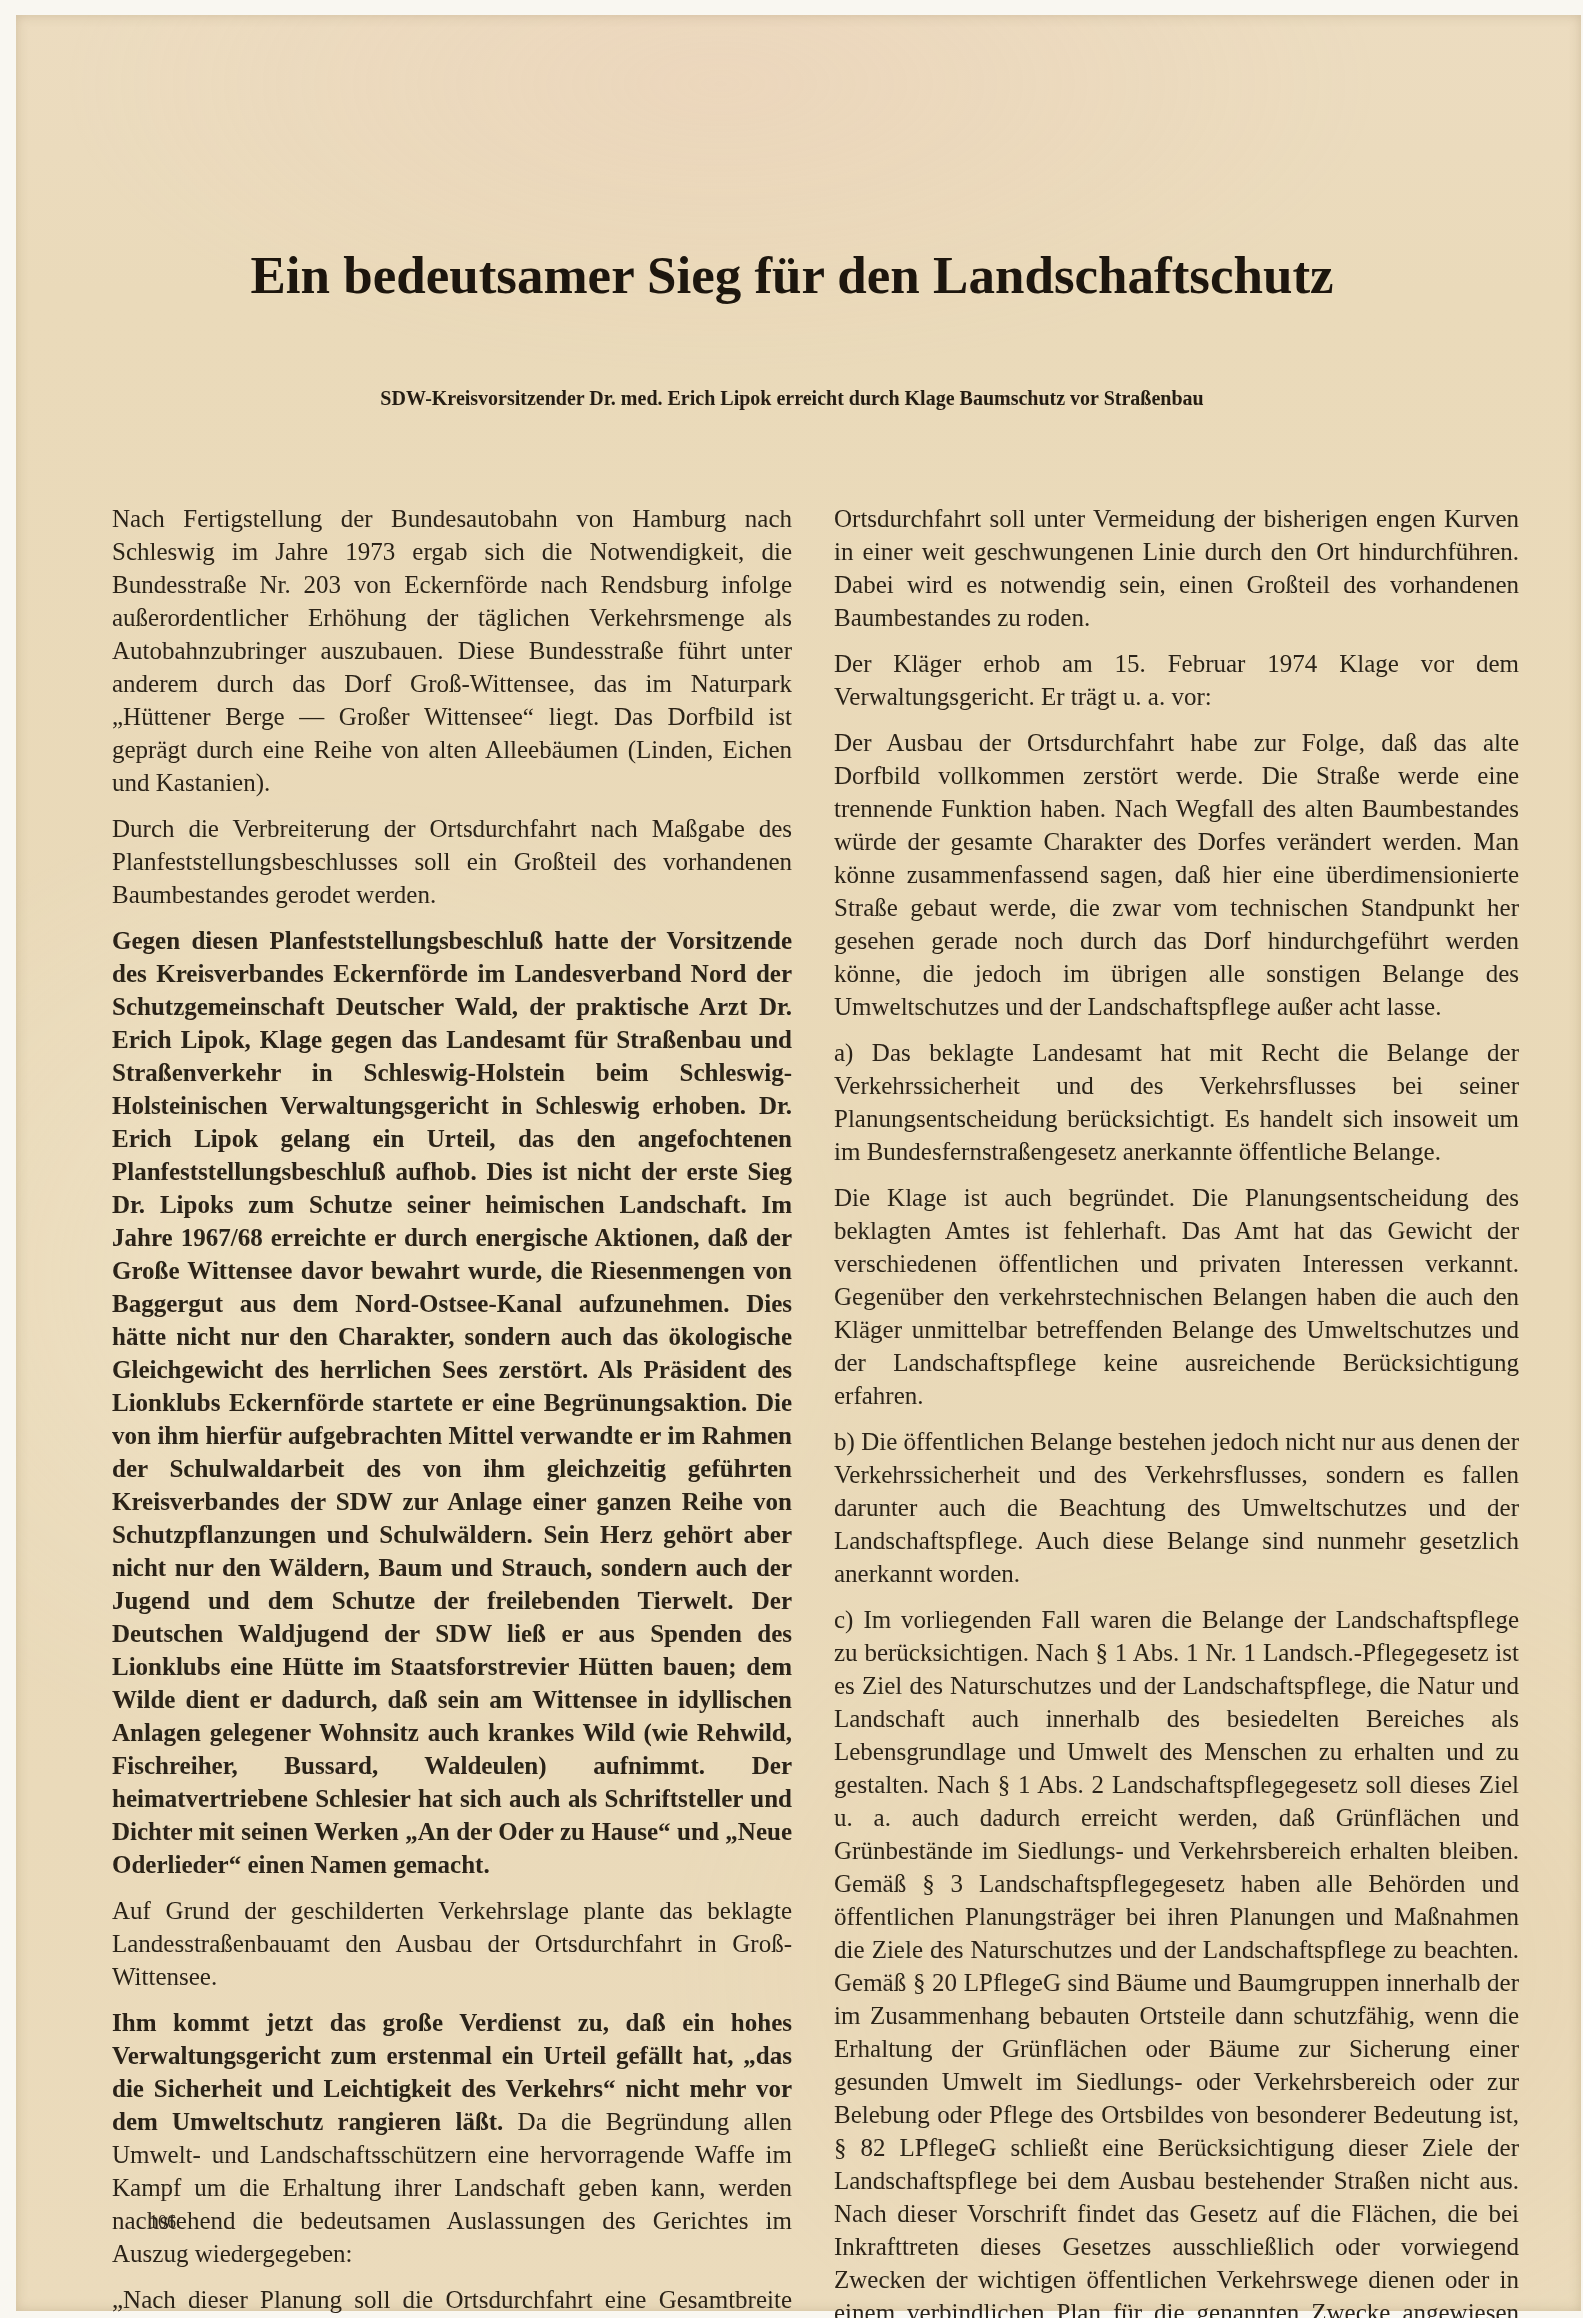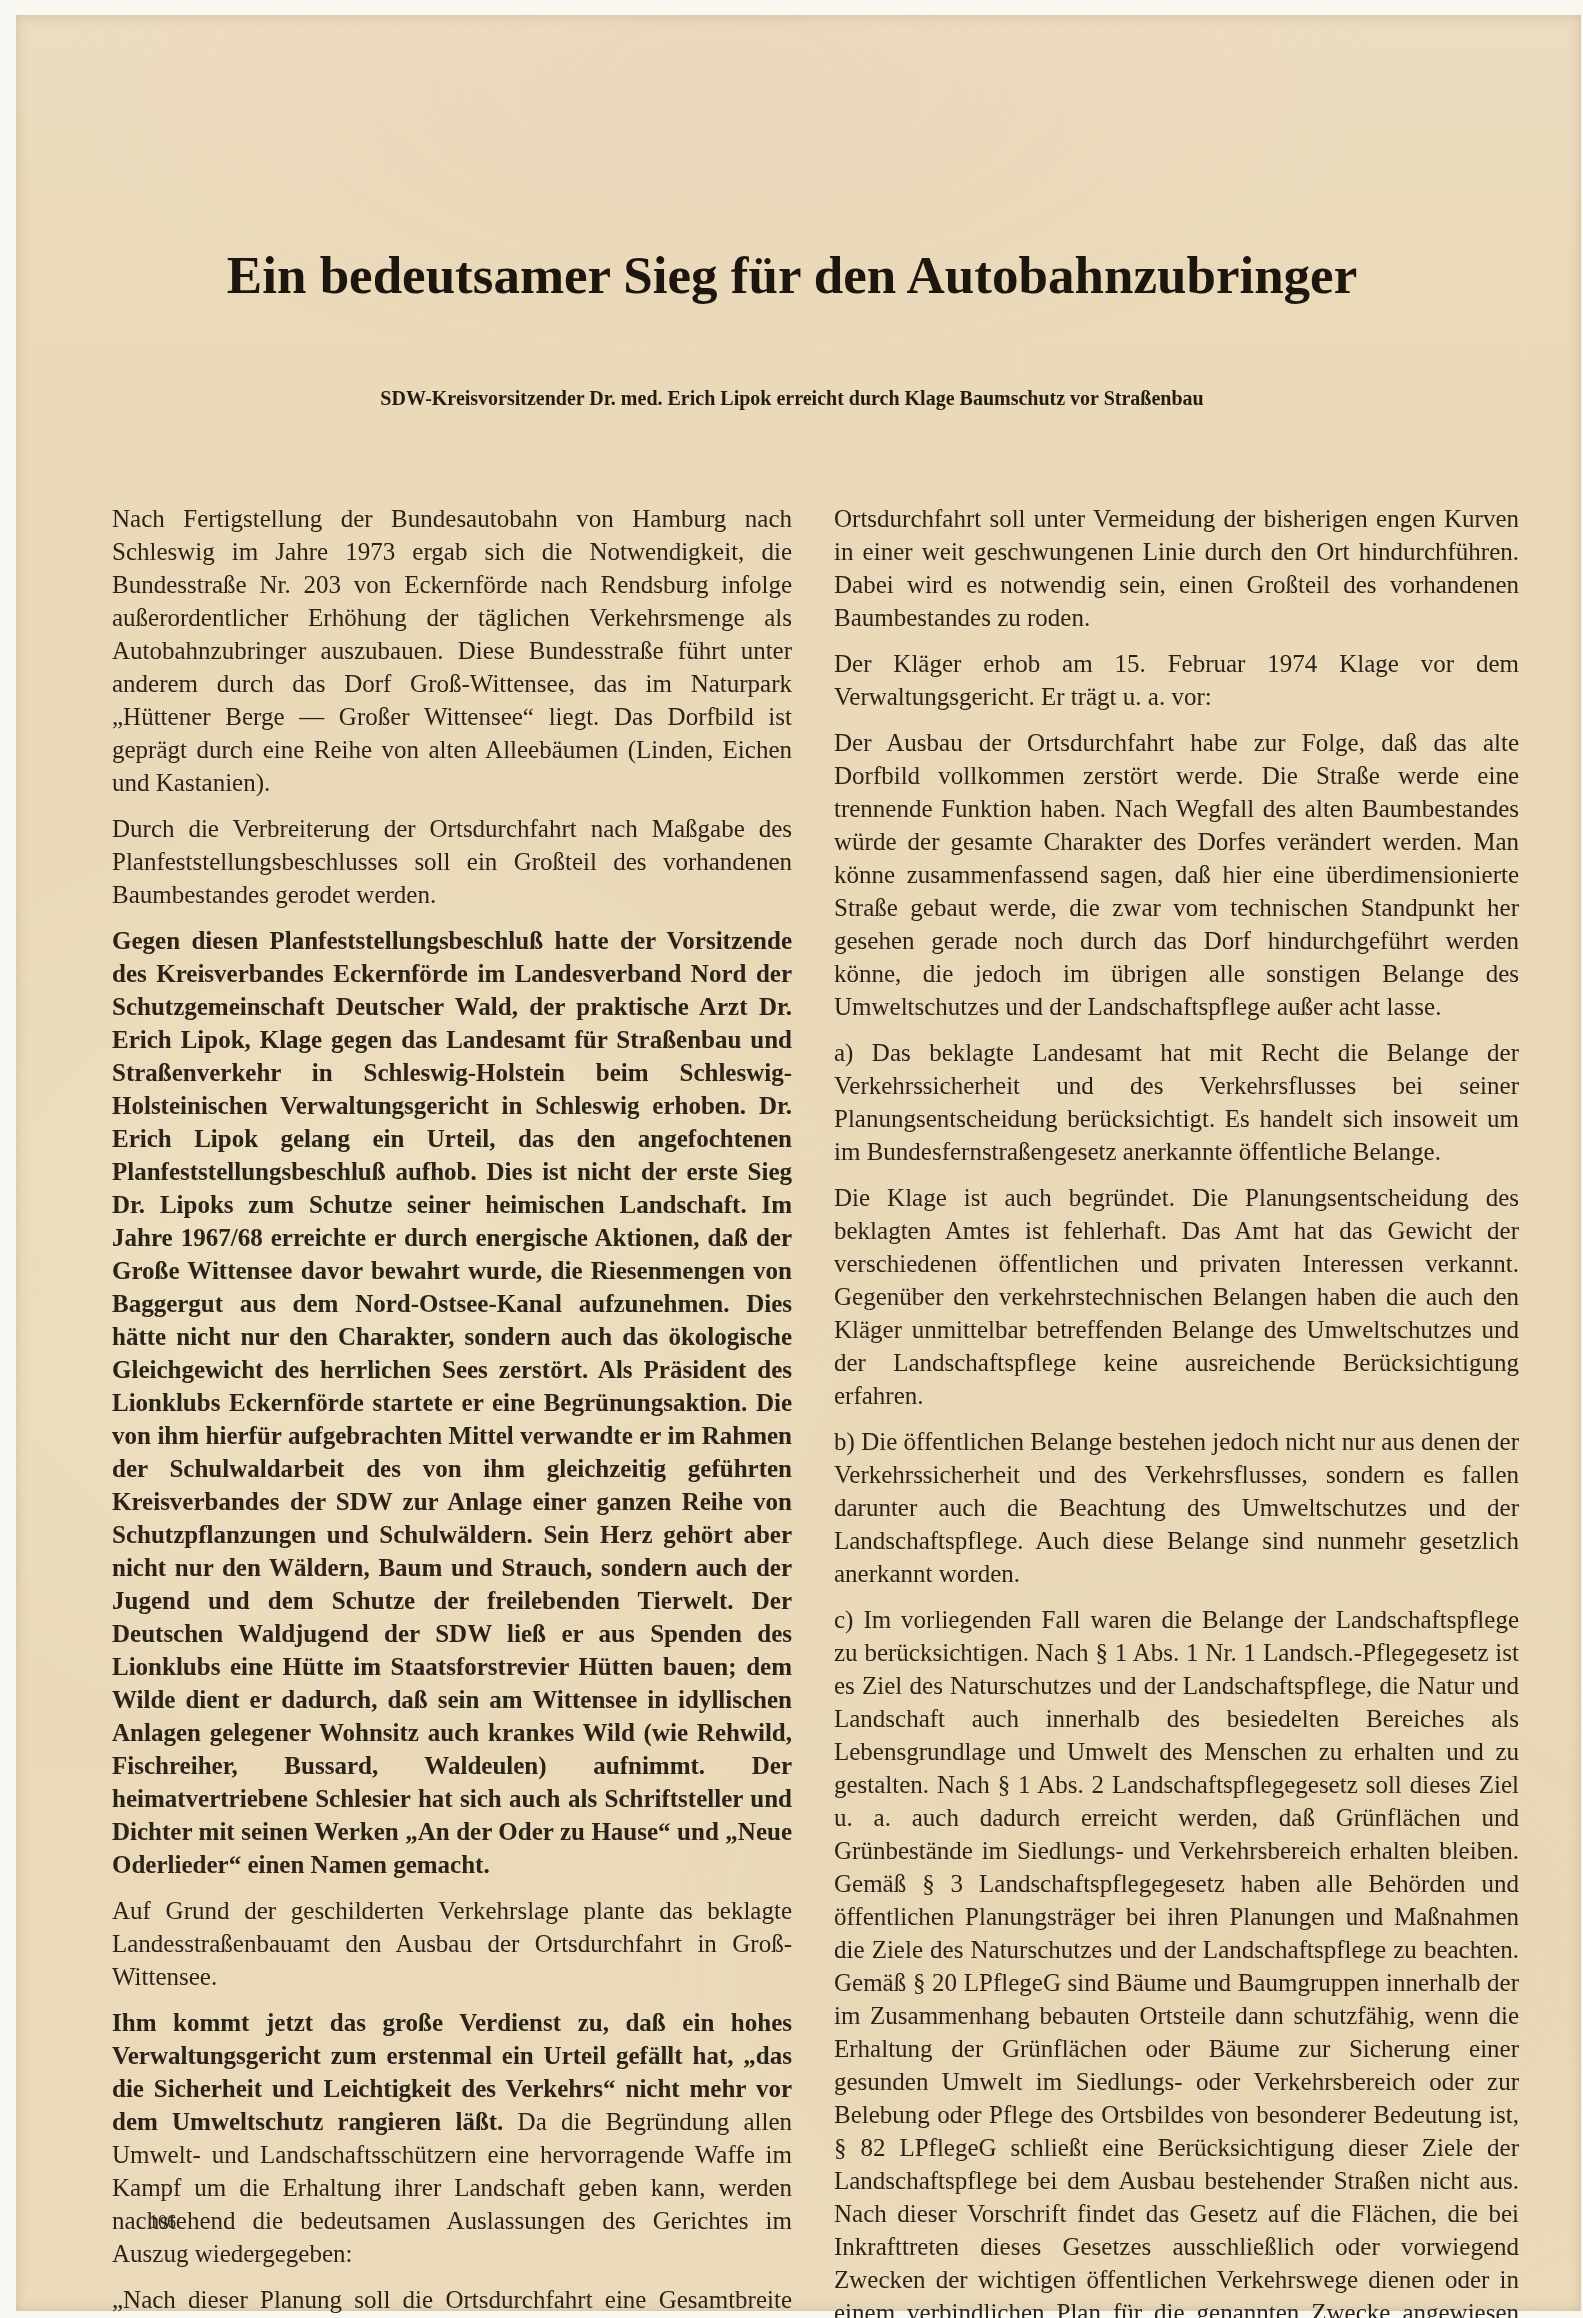--- a/index.html
+++ b/index.html
@@ -62,21 +62,21 @@
     color: #2b2318;
     margin-left: 39px;
   }
 </style>
 </head>
 <body>
 
 <div id="page">
   <div id="paper"></div>
 
-  <h1 id="title">Ein bedeutsamer Sieg für den Autobahnzubringer</h1>
+  <h1 id="title">Ein bedeutsamer Sieg für den Landschaftschutz</h1>
   <h2 id="subtitle">SDW-Kreisvorsitzender Dr. med. Erich Lipok erreicht durch Klage Baumschutz vor Straßenbau</h2>
 
   <div class="col" id="col-left">
     <p class="para">Nach Fertigstellung der Bundesautobahn von Hamburg nach Schleswig im Jahre 1973 ergab sich die Notwendigkeit, die Bundesstraße Nr. 203 von Eckernförde nach Rendsburg infolge außerordentlicher Erhöhung der täglichen Verkehrsmenge als Autobahnzubringer auszubauen. Diese Bundesstraße führt unter anderem durch das Dorf Groß-Wittensee, das im Naturpark „Hüttener Berge — Großer Wittensee“ liegt. Das Dorfbild ist geprägt durch eine Reihe von alten Alleebäumen (Linden, Eichen und Kastanien).</p>
     <p class="para">Durch die Verbreiterung der Ortsdurchfahrt nach Maßgabe des Planfeststellungsbeschlusses soll ein Großteil des vorhandenen Baumbestandes gerodet werden.</p>
     <p class="para bold">Gegen diesen Planfeststellungsbeschluß hatte der Vorsitzende des Kreisverbandes Eckernförde im Landesverband Nord der Schutzgemeinschaft Deutscher Wald, der praktische Arzt Dr. Erich Lipok, Klage gegen das Landesamt für Straßenbau und Straßenverkehr in Schleswig-Holstein beim Schleswig-Holsteinischen Verwaltungsgericht in Schleswig erhoben. Dr. Erich Lipok gelang ein Urteil, das den angefochtenen Planfeststellungsbeschluß aufhob. Dies ist nicht der erste Sieg Dr. Lipoks zum Schutze seiner heimischen Landschaft. Im Jahre 1967/68 erreichte er durch energische Aktionen, daß der Große Wittensee davor bewahrt wurde, die Riesenmengen von Baggergut aus dem Nord-Ostsee-Kanal aufzunehmen. Dies hätte nicht nur den Charakter, sondern auch das ökologische Gleichgewicht des herrlichen Sees zerstört. Als Präsident des Lionklubs Eckernförde startete er eine Begrünungsaktion. Die von ihm hierfür aufgebrachten Mittel verwandte er im Rahmen der Schulwaldarbeit des von ihm gleichzeitig geführten Kreisverbandes der SDW zur Anlage einer ganzen Reihe von Schutzpflanzungen und Schulwäldern. Sein Herz gehört aber nicht nur den Wäldern, Baum und Strauch, sondern auch der Jugend und dem Schutze der freilebenden Tierwelt. Der Deutschen Waldjugend der SDW ließ er aus Spenden des Lionklubs eine Hütte im Staatsforstrevier Hütten bauen; dem Wilde dient er dadurch, daß sein am Wittensee in idyllischen Anlagen gelegener Wohnsitz auch krankes Wild (wie Rehwild, Fischreiher, Bussard, Waldeulen) aufnimmt. Der heimatvertriebene Schlesier hat sich auch als Schriftsteller und Dichter mit seinen Werken „An der Oder zu Hause“ und „Neue Oderlieder“ einen Namen gemacht.</p>
     <p class="para">Auf Grund der geschilderten Verkehrslage plante das beklagte Landesstraßenbauamt den Ausbau der Ortsdurchfahrt in Groß-Wittensee.</p>
     <p class="para"><strong>Ihm kommt jetzt das große Verdienst zu, daß ein hohes Verwaltungsgericht zum erstenmal ein Urteil gefällt hat, „das die Sicherheit und Leichtigkeit des Verkehrs“ nicht mehr vor dem Umweltschutz rangieren läßt.</strong>
       <span>Da die Begründung allen Umwelt- und Landschaftsschützern eine hervorragende Waffe im Kampf um die Erhaltung ihrer Landschaft geben kann, werden nachstehend die bedeutsamen Auslassungen des Gerichtes im Auszug wiedergegeben:</span></p>
     <p class="para">„Nach dieser Planung soll die Ortsdurchfahrt eine Gesamtbreite von 11,80 m erhalten. Die Fahrbahnbreite soll 7,50 m betragen. Abgegrenzt durch einen 30 cm hohen Betonhochbordstein soll auf der Nordseite und auf der Südseite ein 2 m breiter Rad- bzw. Gehweg verlaufen. Die geplante</p>

